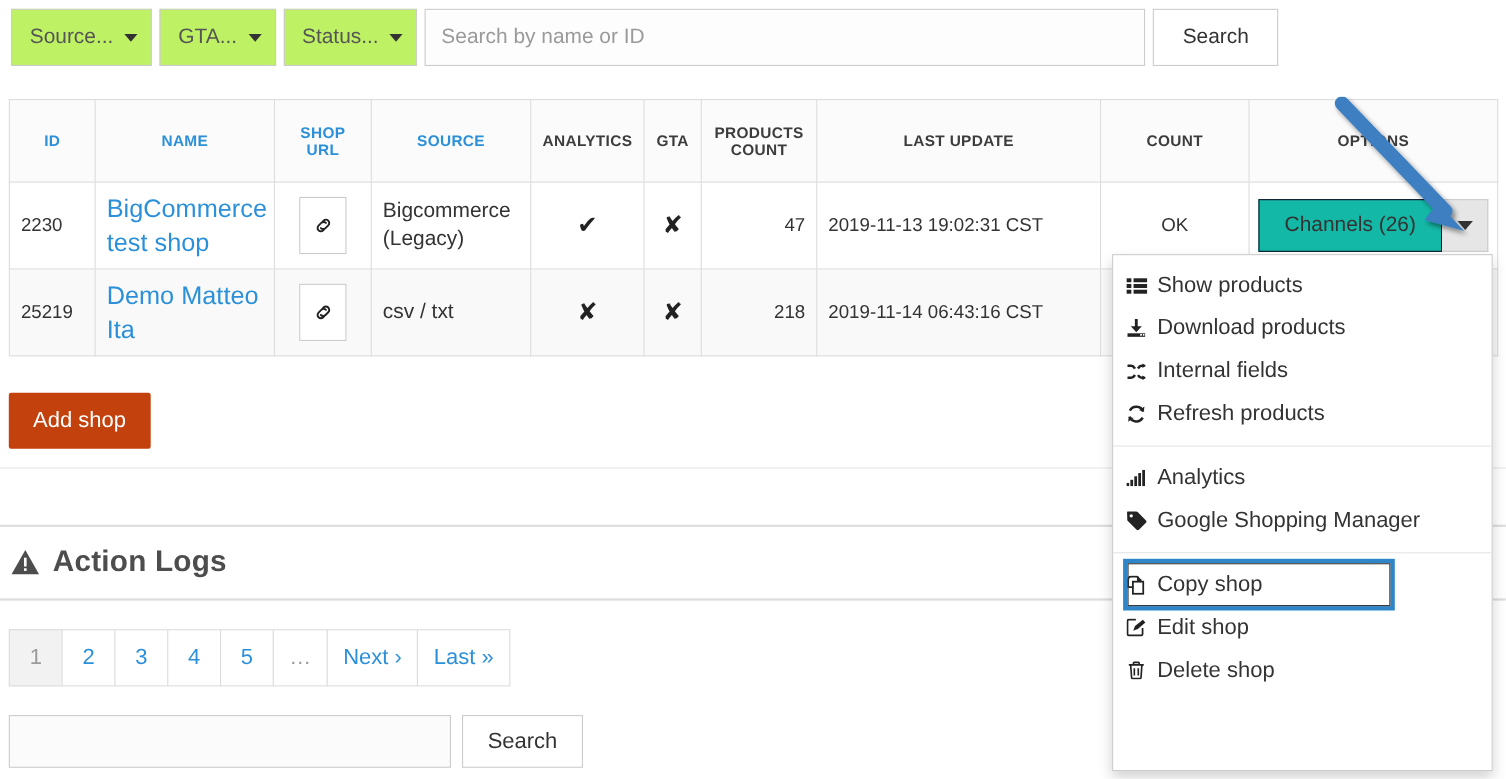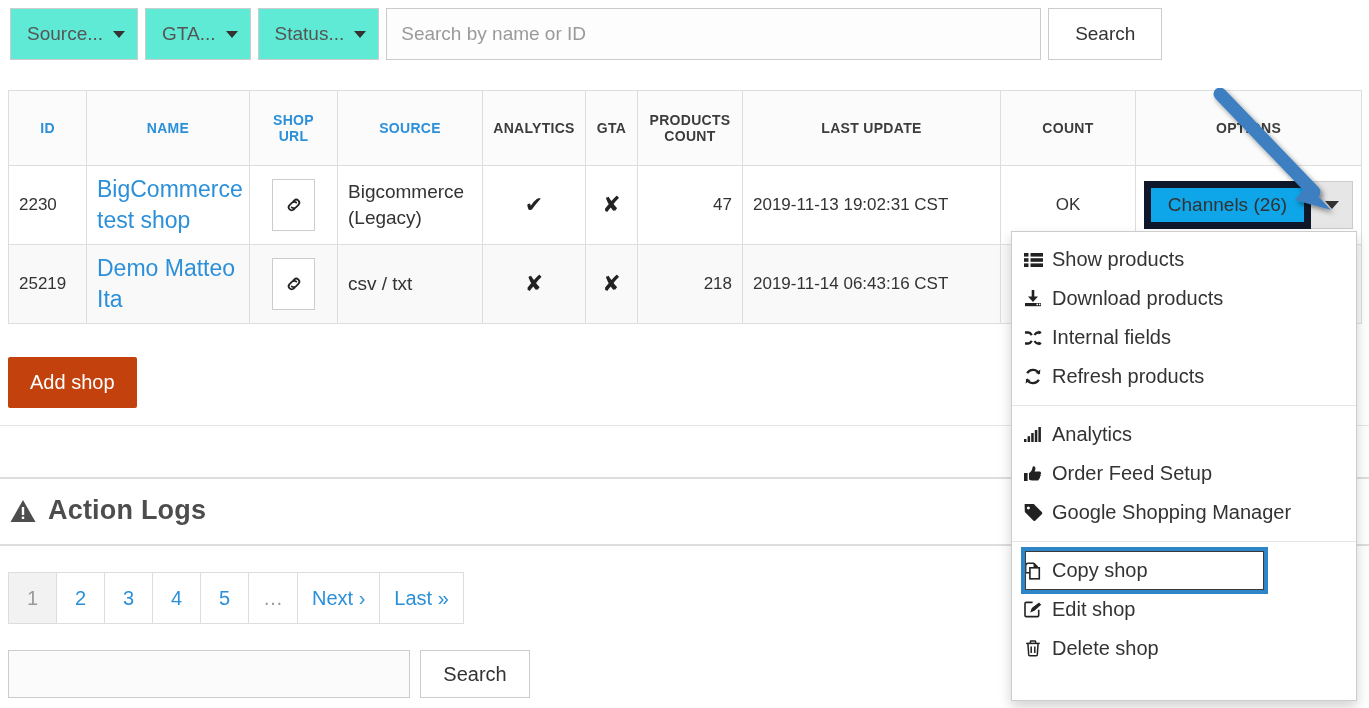--- a/index.html
+++ b/index.html
@@ -12,21 +12,21 @@
     overflow: hidden;
   }
   #root { position: relative; width: 1369px; height: 708px; }
 
   
   .filterbar { position: absolute; left: 10px; top: 8px; display: flex; align-items: flex-start; }
   .fselect {
     position: relative;
     height: 52px;
     border: 1px solid #cccccc;
-    background: #5eead4;
+    background: #bef264;
     display: flex; align-items: center;
     padding: 0 34px 0 16px;
     font-size: 19px; color: #555555;
     white-space: nowrap;
   }
   .fselect + .fselect { margin-left: 7px; }
   .fselect .caret {
     position: absolute; right: 12px; top: 50%; margin-top: -3px;
     width: 0; height: 0;
     border-left: 6px solid transparent;
@@ -88,22 +88,22 @@
     width: 43px; height: 52px;
     border: 1px solid #cccccc; background: #ffffff;
     cursor: pointer;
   }
   .mark { font-size: 22px; color: #222222; line-height: 1; }
 
   
   .channels { display: flex; align-items: stretch; height: 48px; }
   .channels .main {
     flex: 1 1 auto;
-    border: 7px solid #0f172a;
-    background: #0ea5e9;
+    border: 1px solid #0f172a;
+    background: #14b8a6;
     display: flex; align-items: center; justify-content: center;
     font-size: 19px; color: #333333; cursor: pointer;
   }
   .channels .tog {
     width: 42px;
     border: 1px solid #cccccc; border-left: none;
     background: #e6e6e6;
     display: flex; align-items: center; justify-content: center;
     cursor: pointer;
   }
@@ -415,29 +415,20 @@
           <rect x="0" y="12" width="2.5" height="3" fill="#222"></rect>
           <rect x="3.6" y="9.2" width="2.5" height="5.8" fill="#222"></rect>
           <rect x="7.2" y="6" width="2.5" height="9" fill="#222"></rect>
           <rect x="10.8" y="3" width="2.5" height="12" fill="#222"></rect>
           <rect x="14.4" y="0" width="2.5" height="15" fill="#222"></rect>
         </svg>
       </span>
       <span>Analytics</span>
     </div>
 
-    <div class="mi">
-      <span class="mico">
-        <svg width="18" height="16" viewBox="0 0 18 16">
-          <rect x="0" y="7" width="3.6" height="8" fill="#222"></rect>
-          <path d="M5 7.2c2.1-1.3 3.3-3.4 3.5-5.6C8.6 0.3 9.6-0.2 10.5 0.4c0.9 0.6 1.1 1.8 0.8 3-0.2 0.8-0.5 1.5-0.8 2.1h4.8c1.2 0 2 0.9 1.7 2-0.1 0.4-0.3 0.7-0.6 0.9 0.5 0.5 0.5 1.4 0 1.9-0.2 0.2-0.4 0.3-0.6 0.4 0.4 0.5 0.3 1.3-0.2 1.7-0.2 0.2-0.5 0.3-0.8 0.3 0.3 0.5 0.1 1.2-0.4 1.5-0.3 0.2-0.6 0.3-1 0.3H8.4c-1.4 0-2.5-0.4-3.4-1.1z" fill="#222"></path>
-        </svg>
-      </span>
-      <span>Order Feed Setup</span>
-    </div>
 
     <div class="mi">
       <span class="mico">
         <svg width="19" height="17" viewBox="0 0 19 17">
           <path d="M0.6 1.6C0.6 1 1 0.6 1.6 0.6h7.1c0.4 0 0.8 0.2 1.1 0.5l8 8c0.6 0.6 0.6 1.5 0 2.1l-6.4 6.4c-0.6 0.6-1.5 0.6-2.1 0l-8-8c-0.3-0.3-0.5-0.7-0.5-1.1z" transform="translate(0,-1)" fill="#222"></path>
           <circle cx="4.4" cy="3.9" r="1.5" fill="#fff"></circle>
         </svg>
       </span>
       <span>Google Shopping Manager</span>
     </div>

